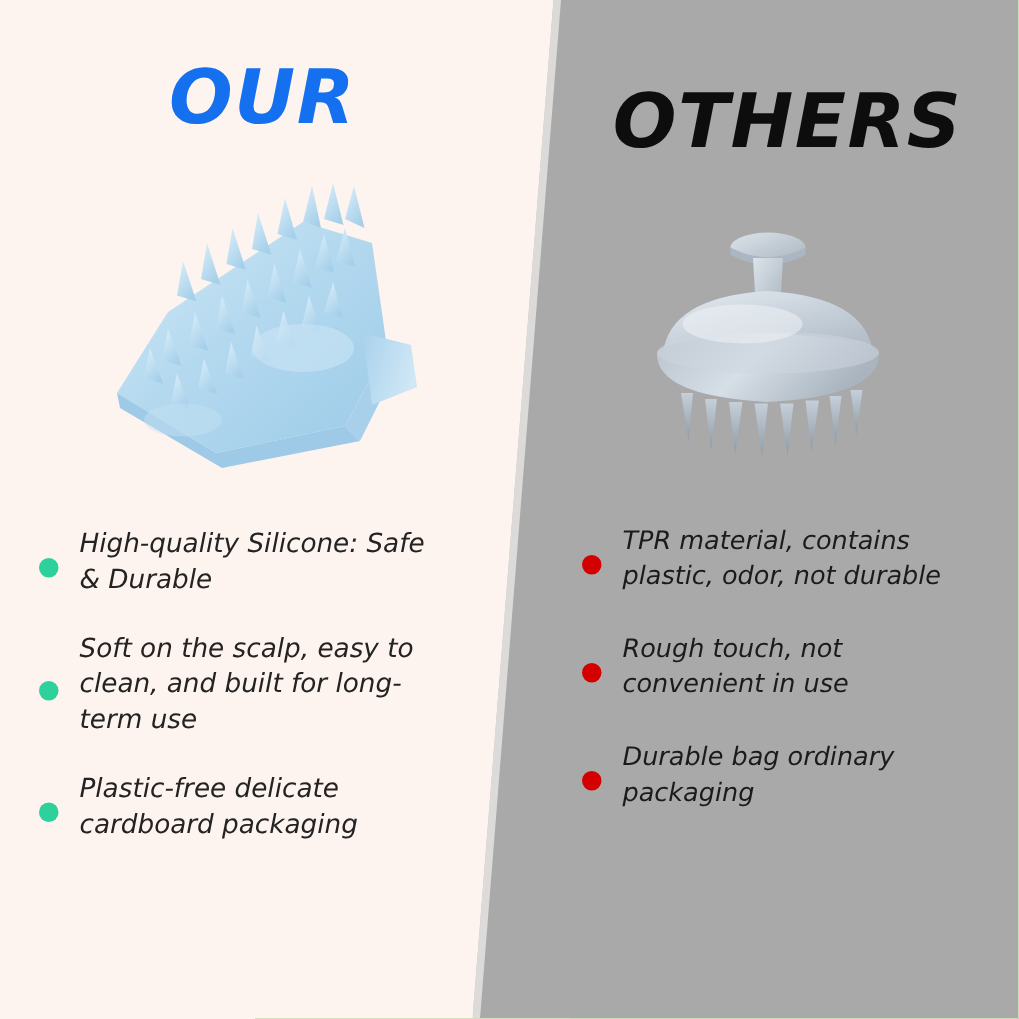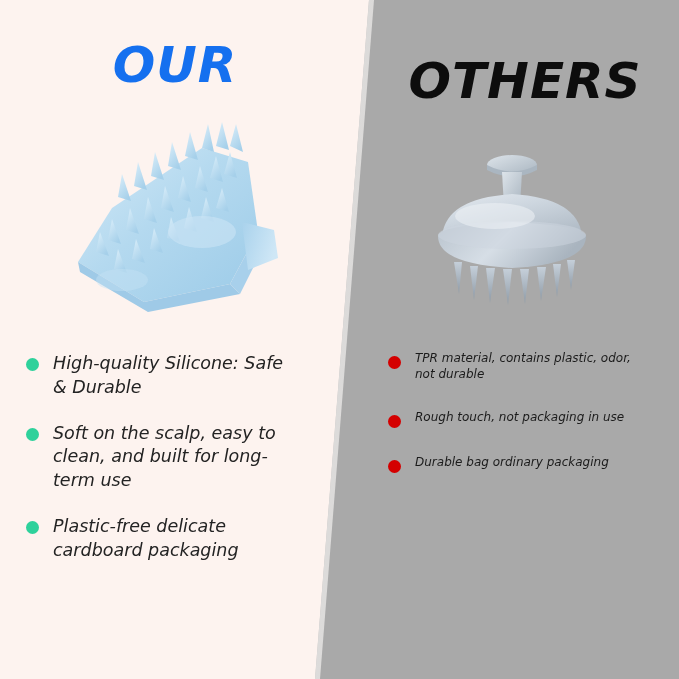--- a/index.html
+++ b/index.html
@@ -116,21 +116,21 @@
     width: 268px;
   }
   .bullets-right {
     left: 388px;
     top: 350px;
     width: 262px;
   }
 
   .bullet-row {
     display: flex;
-    align-items: flex-start;
+    align-items: center;
     margin-bottom: 22px;
   }
   .bullets-right .bullet-row {
     margin-bottom: 26px;
   }
 
   .bullet-dot {
     flex: 0 0 auto;
     width: 13px;
     height: 13px;
@@ -142,21 +142,21 @@
   .dot-con  { background: #d40000; }
 
   .bullet-text {
     flex: 1 1 auto;
     font-size: 17.5px;
     line-height: 1.36;
     color: #232323;
     font-family: "DejaVu Sans", sans-serif;
   }
   .bullets-right .bullet-text {
-    font-size: 12px;
+    font-size: 17px;
     line-height: 1.36;
     color: #1b1b1b;
   }
 </style>
 </head>
 <body>
 
 <div id="infographic">
 
   <div class="panel panel-left"></div>
@@ -292,21 +292,21 @@
     </div>
   </div>
 
   <div class="bullets bullets-right">
     <div class="bullet-row">
       <span class="bullet-dot dot-con"></span>
       <span class="bullet-text">TPR material, contains plastic, odor, not durable</span>
     </div>
     <div class="bullet-row">
       <span class="bullet-dot dot-con"></span>
-      <span class="bullet-text">Rough touch, not packaging in use</span>
+      <span class="bullet-text">Rough touch, not convenient in use</span>
     </div>
     <div class="bullet-row">
       <span class="bullet-dot dot-con"></span>
       <span class="bullet-text">Durable bag ordinary packaging</span>
     </div>
   </div>
 
 </div>
 
 </body></html>

